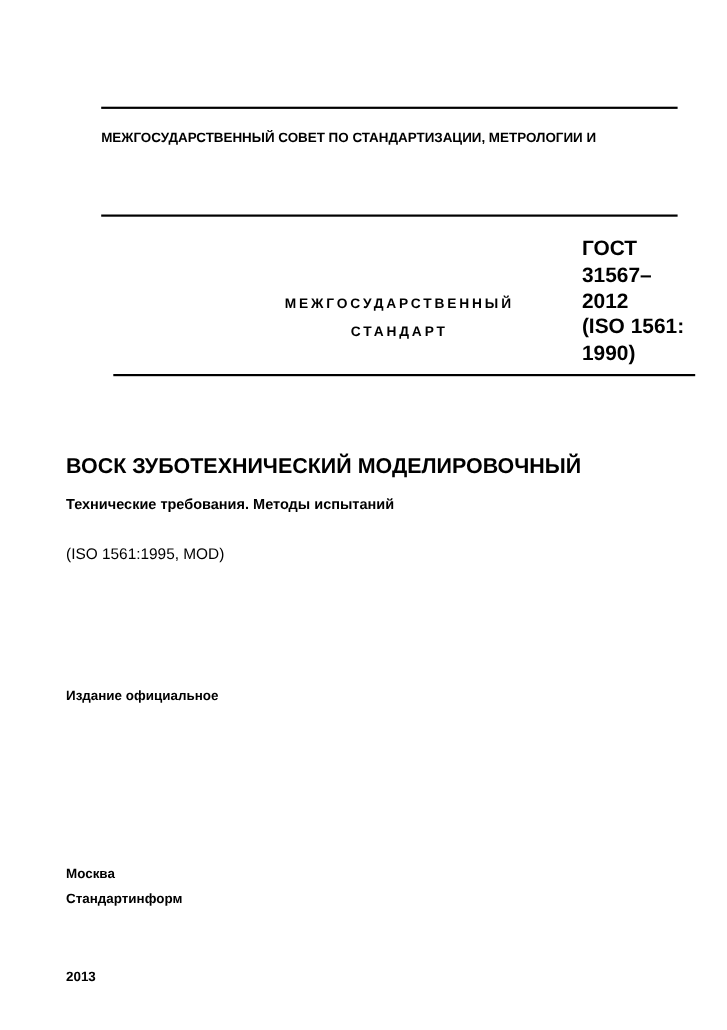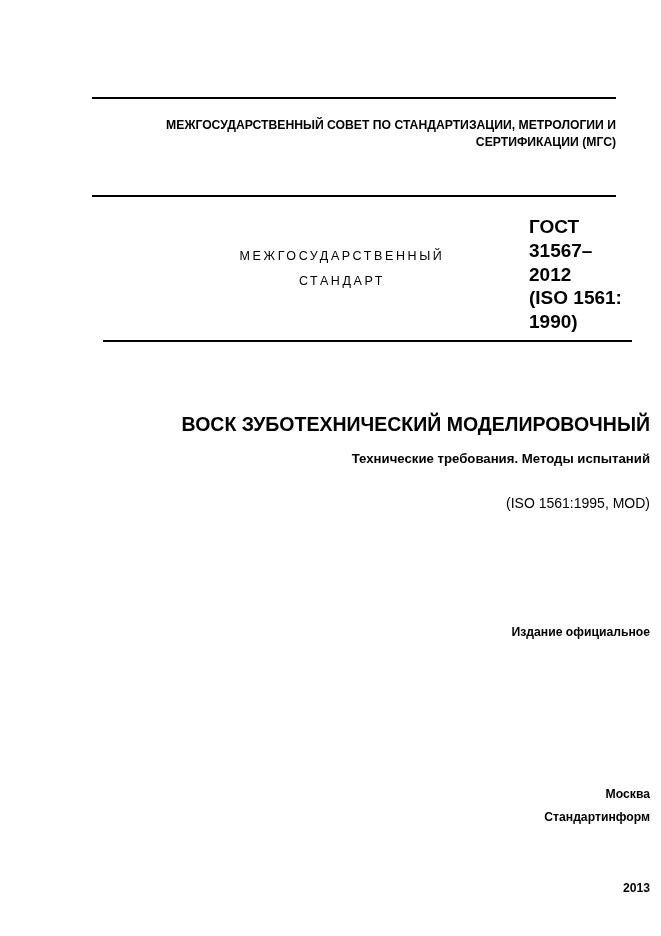--- a/index.html
+++ b/index.html
@@ -2,27 +2,28 @@
 <html><head>
   <meta charset="utf-8">
   <style>
     html, body { margin: 0; padding: 0; background: #ffffff; }
     body {
       width: 661px; height: 936px; position: relative; overflow: hidden;
       font-family: "Liberation Sans", sans-serif; color: #000;
     }
     .abs { position: absolute; }
     .rule { position: absolute; height: 2px; background: #000; }
-    .center { text-align: right; }
+    .center { text-align: left; }
     .council {
       left: 92px; width: 524px; font-weight: bold; font-size: 12.2px; line-height: 17px;
     }
     .kind {
-      left: 187px; width: 310px; font-weight: normal; font-size: 12.5px; letter-spacing: 2.6px;
+      left: 208px; width: 310px; font-weight: bold; font-size: 12.5px; letter-spacing: 2.6px;
       text-align: center;
+      margin-top: 20px;
     }
     .gost {
       left: 529px; top: 215px; font-weight: bold; font-size: 19px; line-height: 23.8px;
     }
     .title {
       left: 60px; width: 590px; top: 413px; font-weight: bold; font-size: 19.5px;
     }
     .subtitle {
       left: 60px; width: 590px; top: 451px; font-weight: bold; font-size: 13.2px;
     }
@@ -36,21 +37,20 @@
       left: 60px; width: 590px; font-weight: bold; font-size: 12.2px;
     }
   </style>
 </head>
 <body>
 
 <div class="rule" style="left:92px; top:97px; width:524px;"></div>
 
 <div class="abs council center" style="top:117px;">
   <div>МЕЖГОСУДАРСТВЕННЫЙ СОВЕТ ПО СТАНДАРТИЗАЦИИ, МЕТРОЛОГИИ И</div>
-  <div>СЕРТИФИКАЦИИ (МГС)</div>
 </div>
 <div class="abs council center" style="top:161px;">
 </div>
 
 <div class="rule" style="left:92px; top:195px; width:524px;"></div>
 
 <div class="abs kind" style="top:249px;">МЕЖГОСУДАРСТВЕННЫЙ</div>
 <div class="abs kind" style="top:274px;">СТАНДАРТ</div>
 
 <div class="abs gost">

